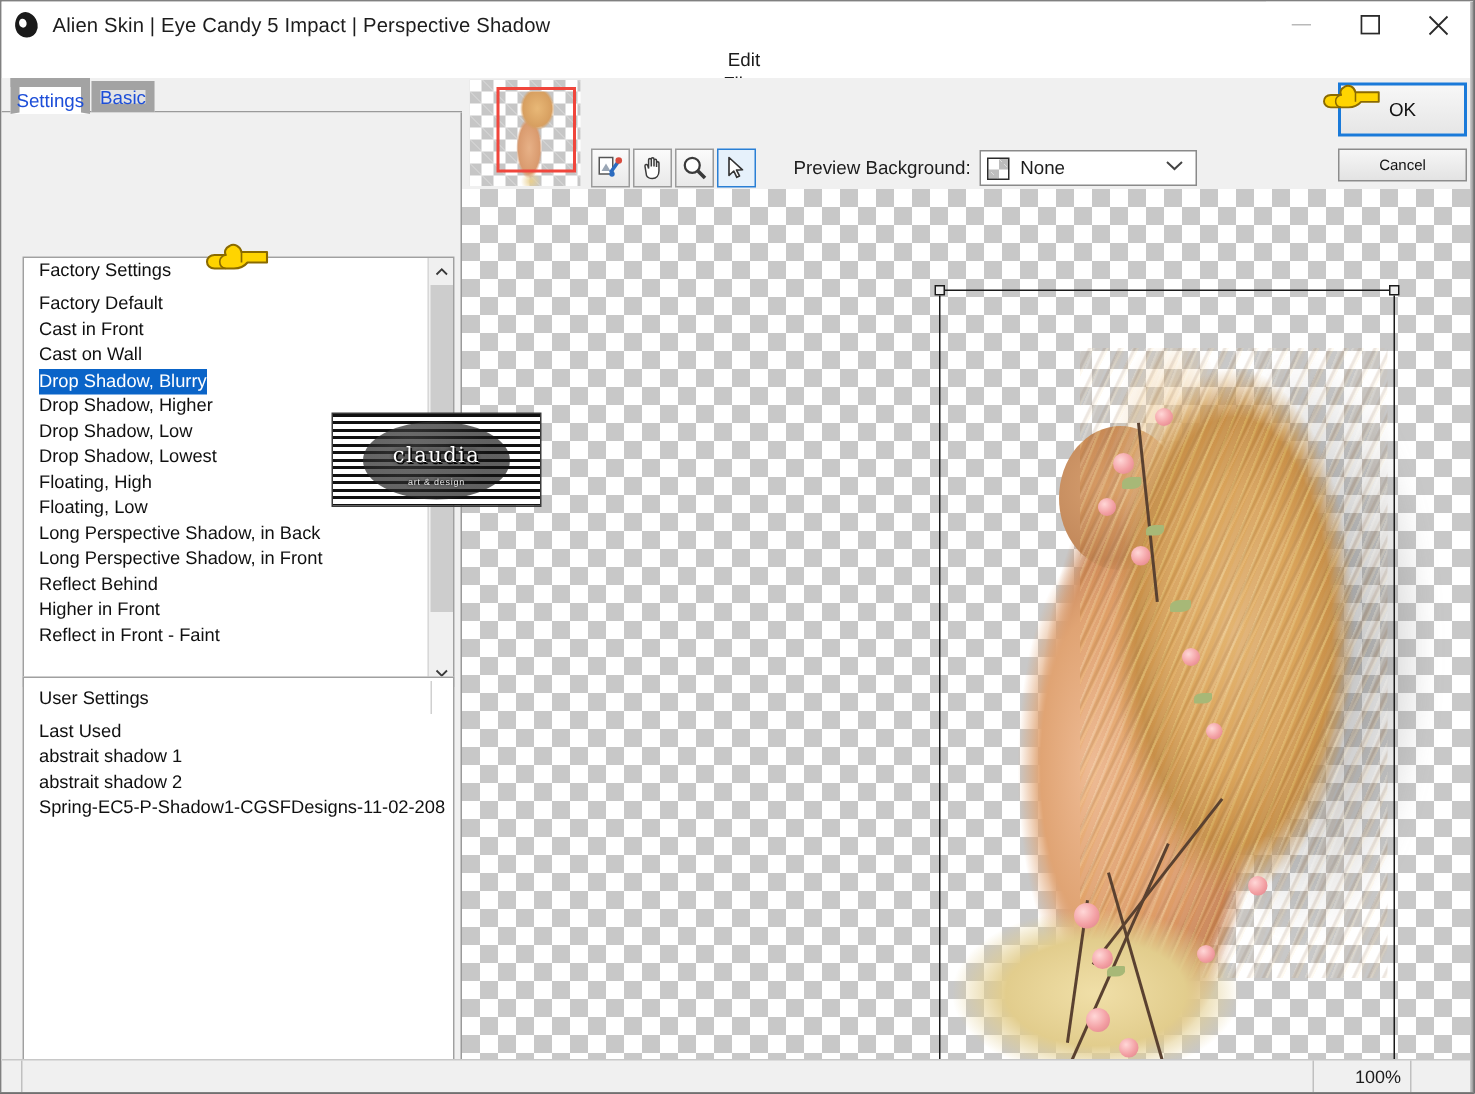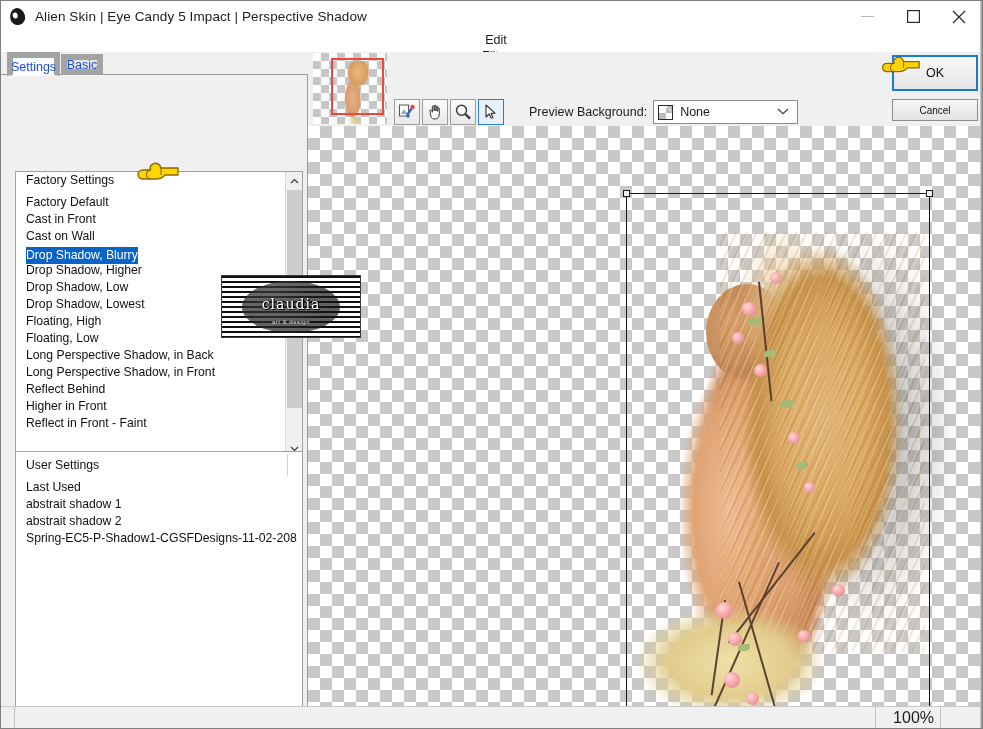--- a/index.html
+++ b/index.html
@@ -369,21 +369,21 @@
   
   .statusbar {
     position: absolute; left: 0; bottom: 0; width: 981px; height: 22px;
     background: #f0f0f0;
     border-top: 1px solid #c8c8c8;
     display: flex; align-items: center;
   }
   .sb-seg {
     height: 21px; border-right: 1px solid #c0c0c0;
     display: flex; align-items: center; justify-content: flex-end;
-    padding-right: 6px; font-size: 16px; color: #1c1c1c;
+    padding-right: 6px; font-size: 12px; color: #1c1c1c;
   }
   .sb-left { width: 14px; border-right: 1px solid #c0c0c0; }
   .sb-mid { flex: 1 1 auto; }
   .sb-zoom { width: 65px; }
   .sb-right { width: 41px; border-right: none; }
 
   
   .right-edge {
     position: absolute; right: 0; top: 0; width: 2px; height: 729px;
     background: linear-gradient(to right, #cfcfcf, #9a9a9a);

